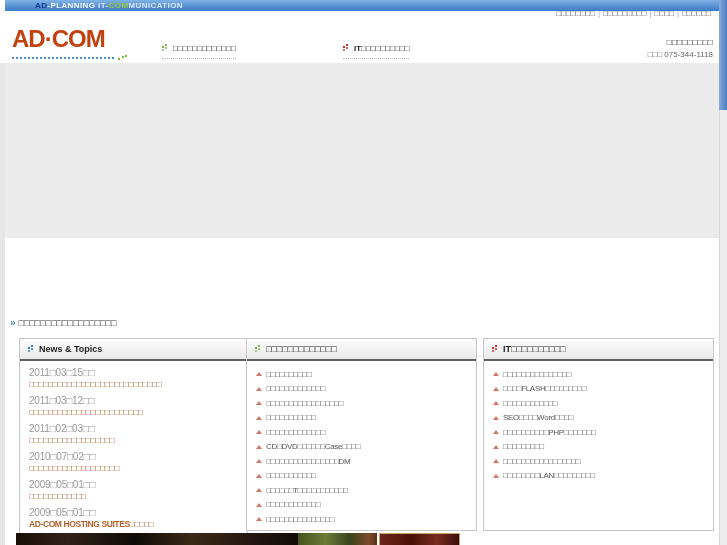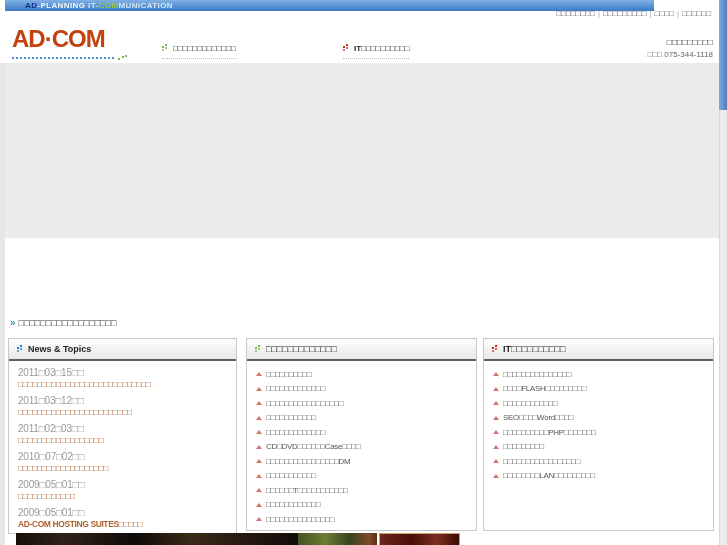--- a/index.html
+++ b/index.html
@@ -1,20 +1,20 @@
 <!DOCTYPE html>
 <html><head>
 <meta charset="utf-8">
 <style>
   html,body{margin:0;padding:0;background:#fff;}
   .canvas{position:relative;width:727px;height:545px;background:#ffffff;overflow:hidden;
           font-family:"Liberation Sans",sans-serif;}
   
-  .topbar{position:absolute;left:5px;top:0;width:649px;height:11px;box-sizing:border-box;
-          background:linear-gradient(#7fb1e5,#3b7ac6);padding-left:20px;
+  .topbar{position:absolute;left:5px;top:0;width:720px;height:11px;box-sizing:border-box;
+          background:linear-gradient(#7fb1e5,#3b7ac6);padding-left:30px;
           font-size:8px;font-weight:bold;line-height:11px;letter-spacing:.4px;white-space:nowrap;}
   
   .utility{position:absolute;top:9px;right:16px;font-size:8px;color:#555;white-space:nowrap;}
   .utility a{color:#555;text-decoration:none;cursor:pointer;}
   .utility .sep{color:#aaa;margin:0 3px;}
   
   .logo{position:absolute;left:12px;top:27px;font-size:24px;font-weight:bold;color:#c2410c;
         letter-spacing:-1px;text-decoration:none;line-height:1;}
   .logo-dotline{position:absolute;left:12px;top:57px;width:104px;height:2px;
         background:repeating-linear-gradient(90deg,#4a90d9 0 2px,transparent 2px 4px);}
@@ -41,21 +41,21 @@
   .main-visual{position:absolute;left:5px;top:63px;width:714px;height:175px;background:#ebebeb;}
   .left-strip{position:absolute;left:0;top:63px;width:5px;height:482px;background:#e6e6e6;}
   
   .scroll-track{position:absolute;right:0;top:0;width:8px;height:545px;background:#ececec;border-left:1px solid #d8d8d8;box-sizing:border-box;}
   .scroll-thumb{position:absolute;right:0;top:0;width:8px;height:110px;background:linear-gradient(90deg,#84aadb,#4a7fc1);cursor:pointer;}
   
   .headline{position:absolute;left:10px;top:317px;font-size:9px;color:#333;}
   .headline .arrow{color:#4e93a5;font-weight:bold;font-size:10px;margin-right:3px;}
   
   .colbox{position:absolute;top:338px;background:#fff;border:1px solid #c9c9c9;box-sizing:border-box;}
-  #col1{left:8px;width:229px;height:196px;}
+  #col1{left:19px;width:229px;height:196px;}
   #col2{left:246px;width:231px;height:193px;}
   #col3{left:483px;width:231px;height:193px;}
   .colhead{height:20px;line-height:20px;background:linear-gradient(#fdfdfd,#e9e9e9);
            border-bottom:2px solid #5f5f5f;padding-left:8px;font-size:9px;font-weight:bold;color:#222;}
   .colbody{padding:6px 9px 0 9px;}
   
   .news-item{margin-bottom:6px;}
   .news-date{font-size:10px;color:#999;letter-spacing:-.2px;}
   .news-link{display:block;font-size:8.5px;font-weight:bold;color:#b2622f;text-decoration:none;
              letter-spacing:-.4px;margin-top:1px;cursor:pointer;}

